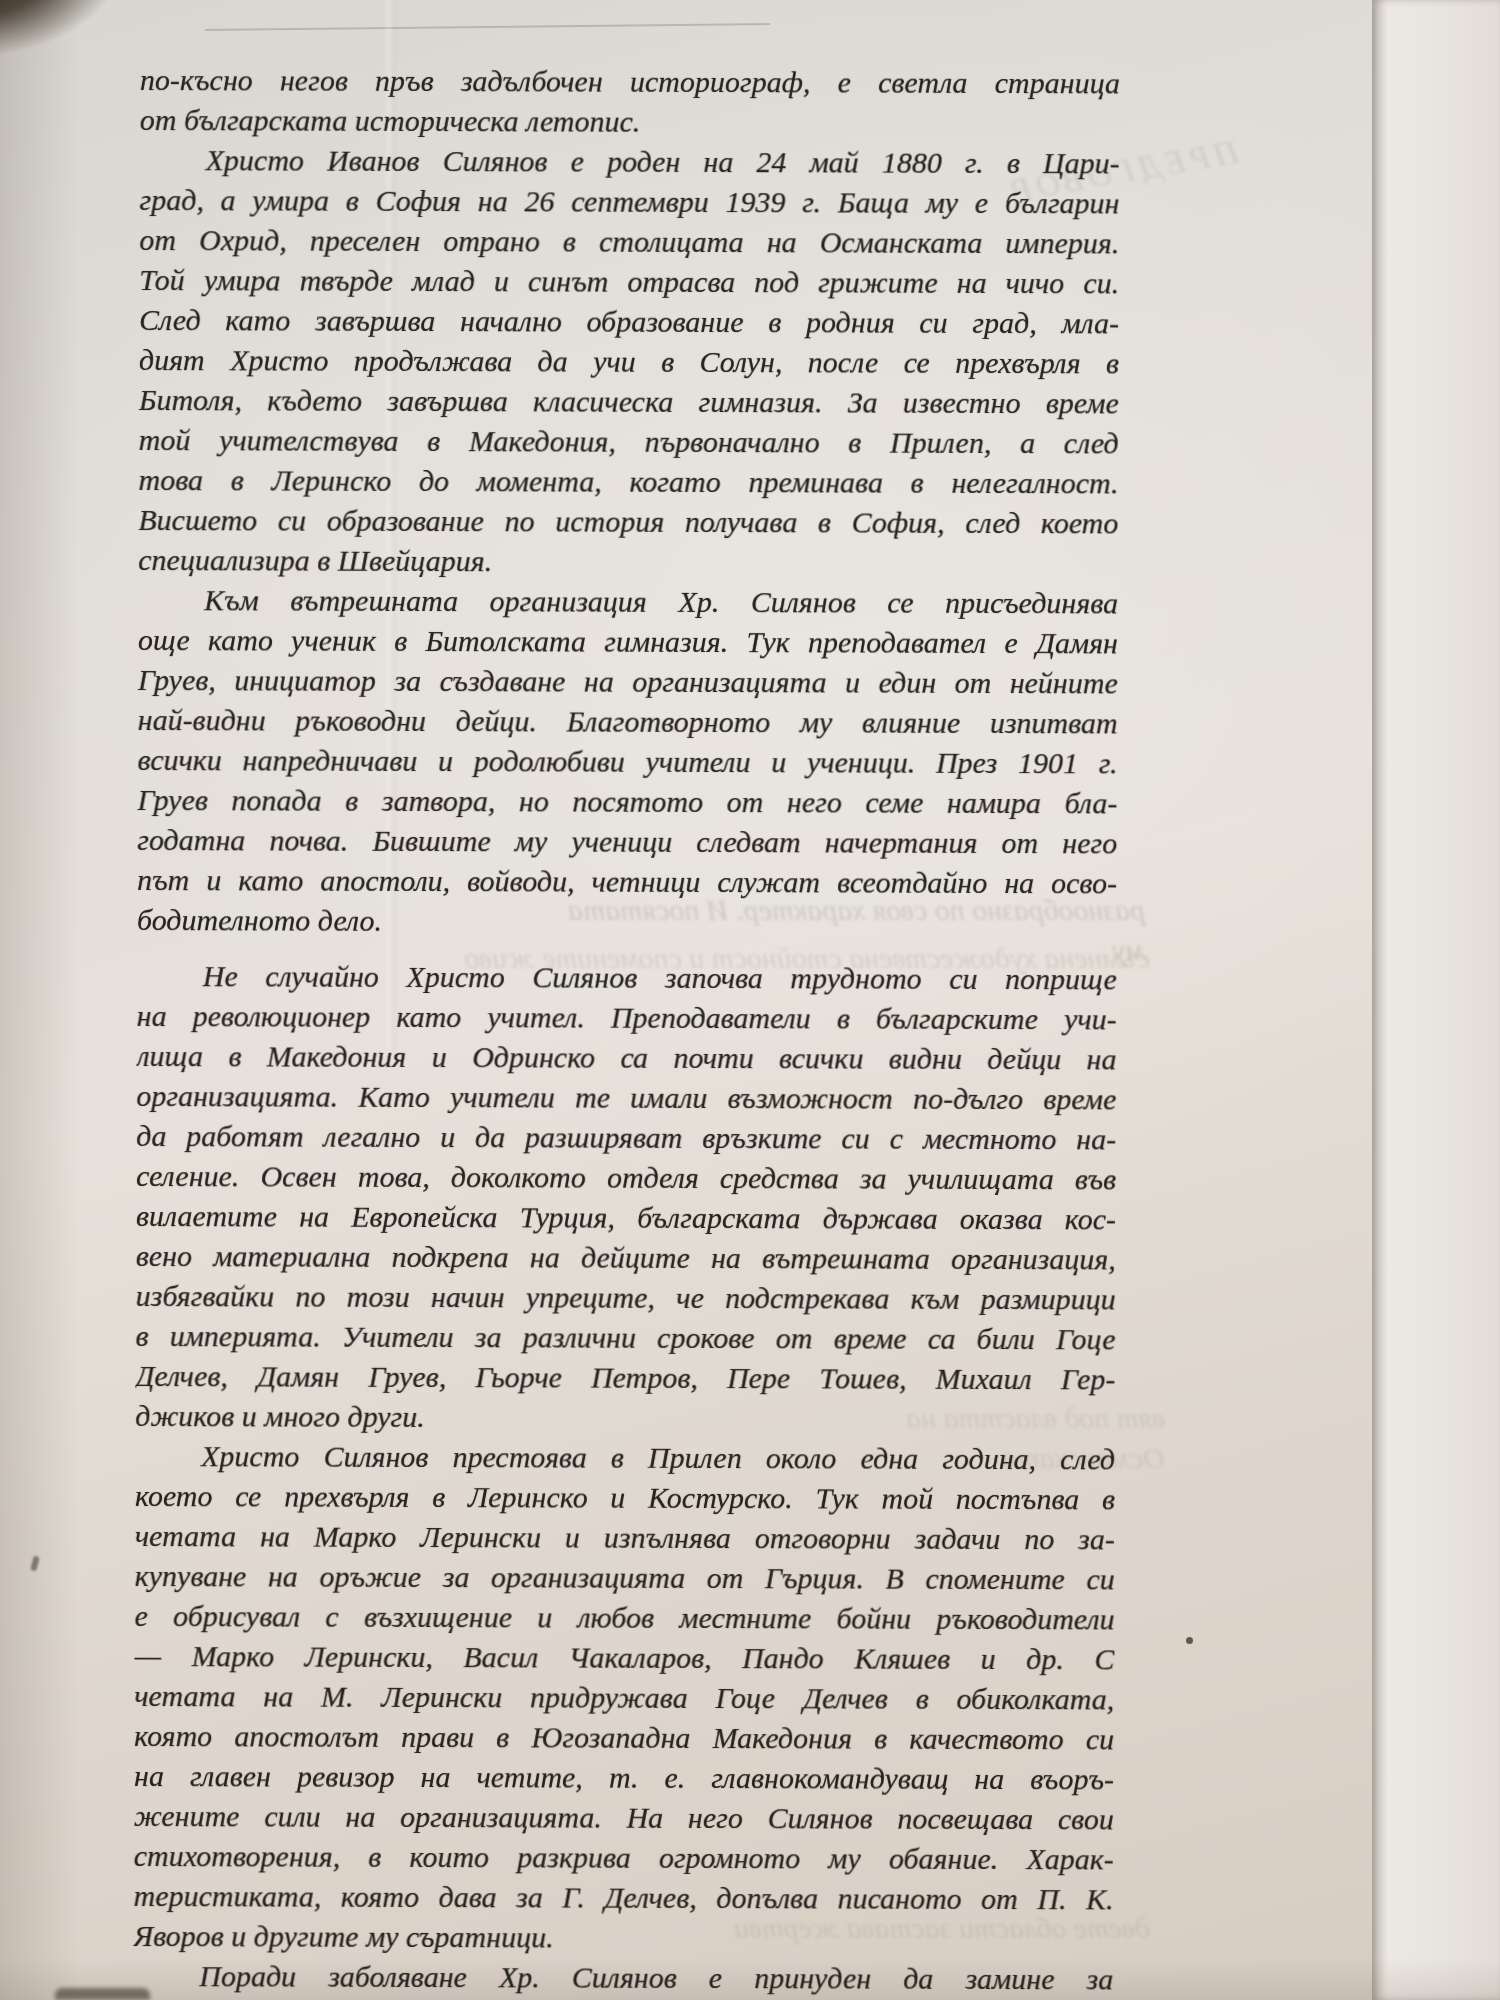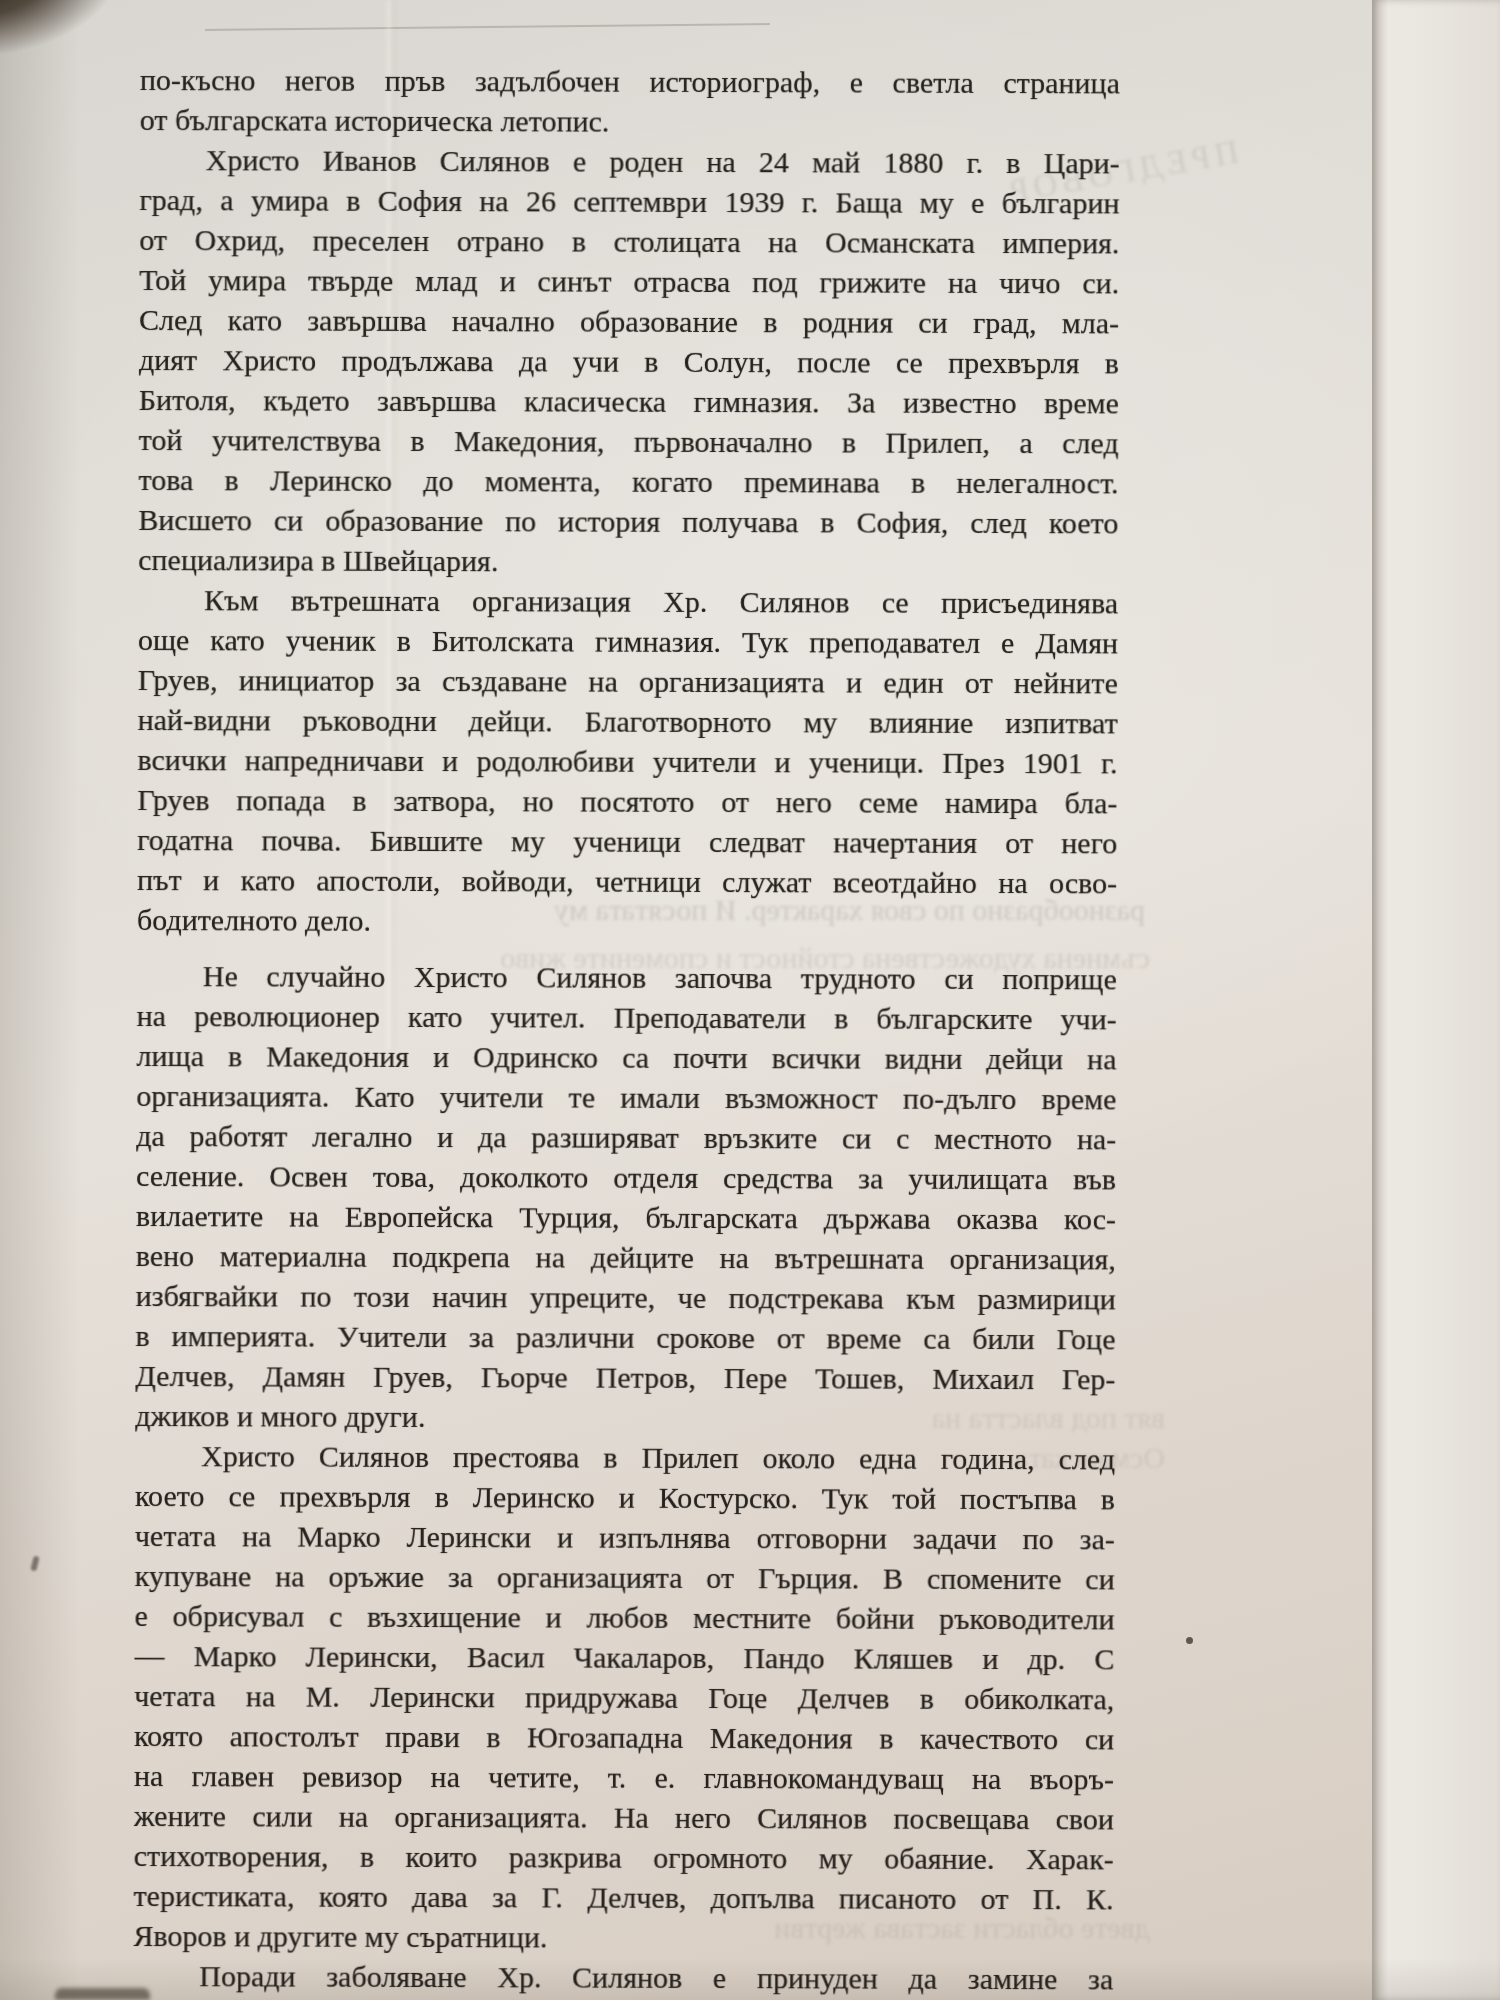--- a/index.html
+++ b/index.html
@@ -7,20 +7,21 @@
     width: 1500px; height: 2000px;
     overflow: hidden;
     background: #d8d4ce;
     font-family: "Liberation Serif", "DejaVu Serif", serif;
   }
   .page {
     position: absolute; inset: 0;
     background:
       radial-gradient(ellipse 1200px 900px at 55% 30%, rgba(255,255,255,0.20), rgba(255,255,255,0) 70%),
       linear-gradient(165deg, #d9d6d1 0%, #e1ddd7 22%, #e6e1da 48%, #ded6cd 74%, #d7ccc2 100%);
+    font-style: italic;
   }
   
   .page-edge {
     position: absolute; left: 1372px; top: 0; width: 128px; height: 2000px;
     background: linear-gradient(to right, #c6c0b8 0px, #ece8e2 16px, #e8e4de 55%, #e2ddd6 100%);
     box-shadow: inset 4px 0 7px rgba(90,82,72,0.30);
   }
   
   .corner-shadow {
     position: absolute; left: 0; top: 0; width: 260px; height: 170px;

